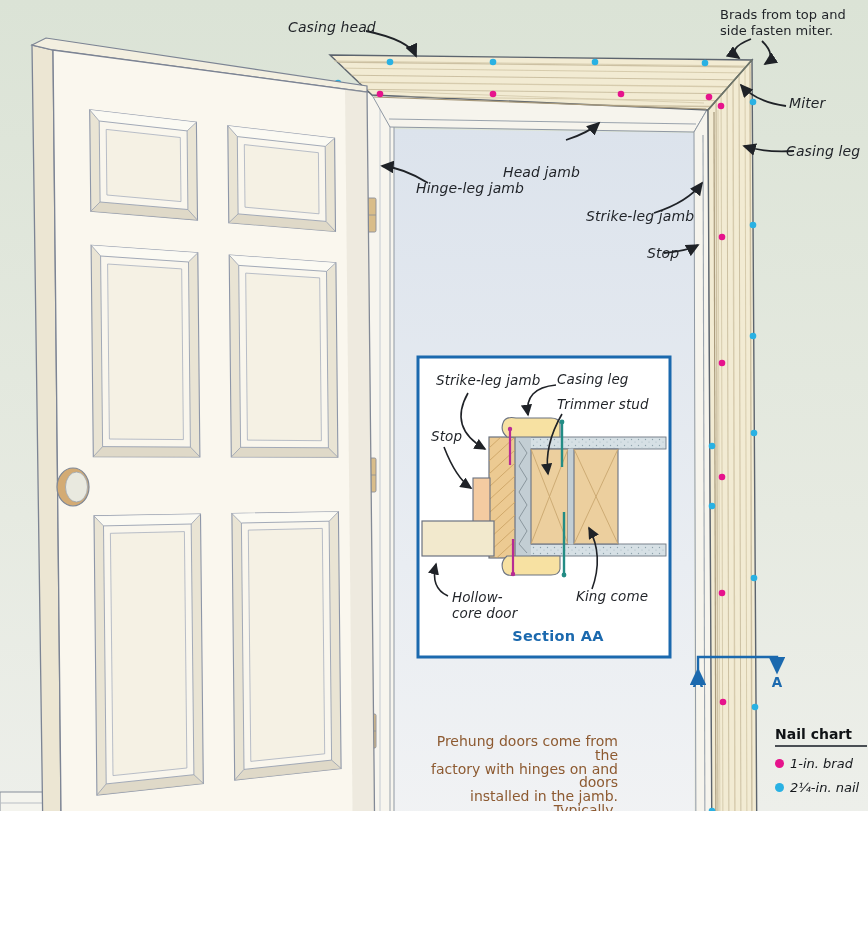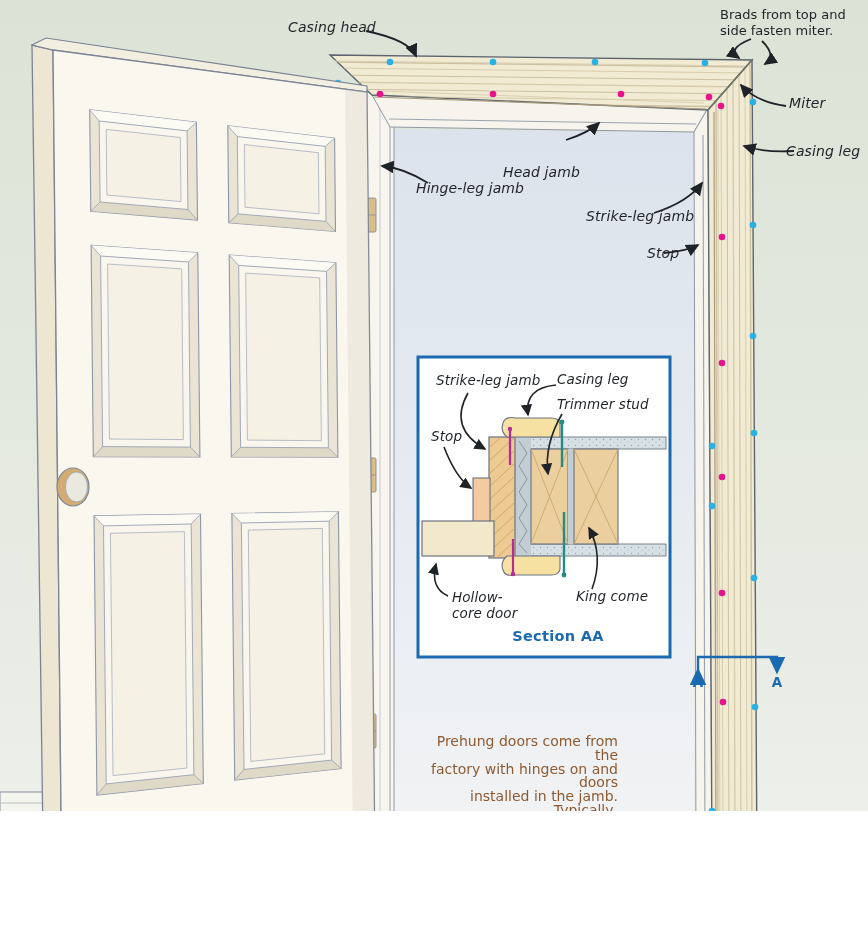--- a/index.html
+++ b/index.html
@@ -356,14 +356,26 @@
 
 <div class="body-copy">Prehung doors come from the
 factory with hinges on and doors
 installed in the jamb. Typically,
 the stops are already applied, and
 sometimes, so is the casing. All
 that’s left for the carpenter to do
 is to secure the unit correctly in
 its rough opening.</div>
 
-
+<div class="nail-chart">
+  <div class="hd">Nail chart</div>
+  <div class="rule"></div>
+  <div class="nc-item">
+    <span class="dot" style="background: rgb(230, 19, 140);"></span>
+    <span class="txt">1-in. brad</span>
+  </div>
+  <div class="nc-item">
+    <span class="dot" style="background: rgb(41, 177, 227);"></span>
+    <span class="txt">2¼-in. nail</span>
+  </div>
 </div>
 
+</div>
+
 </body></html>

